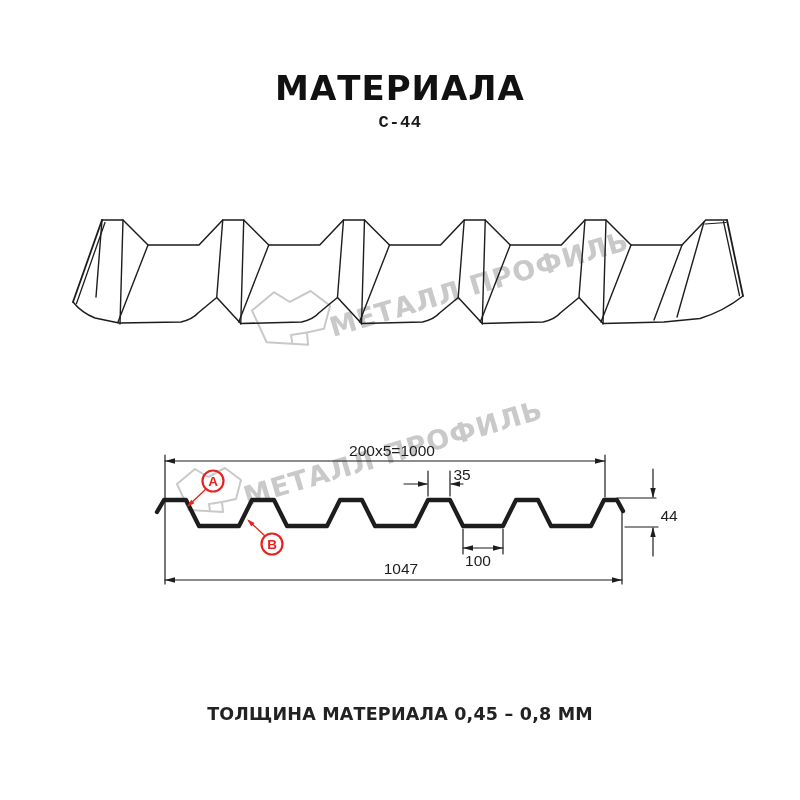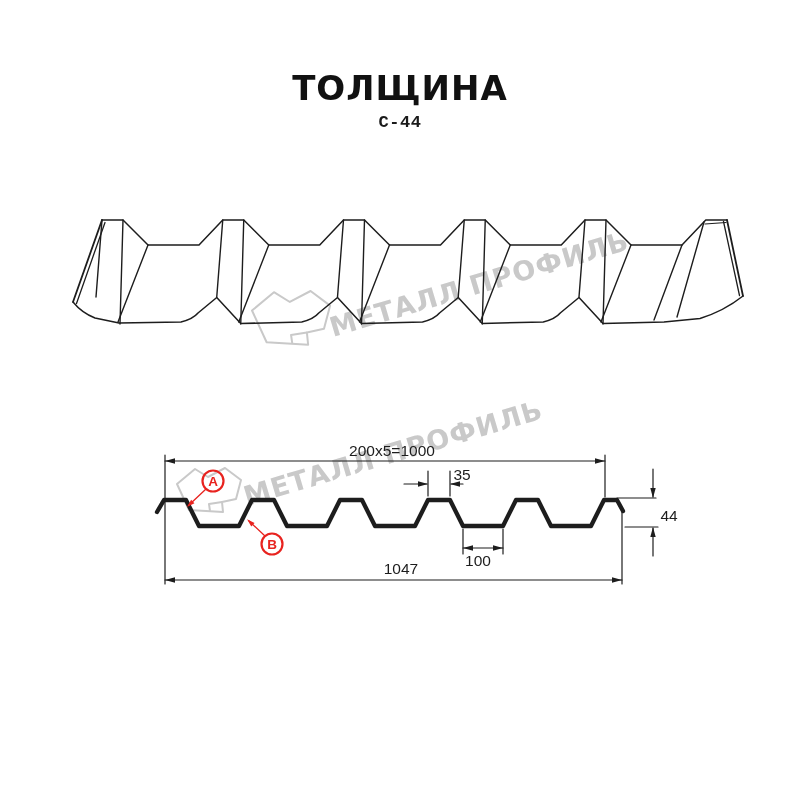--- a/index.html
+++ b/index.html
@@ -109,15 +109,16 @@
           <polygon points="186.96,506.92 191.14072466393046,499.68940242549735 194.43047521915443,503.1847623904228" fill="#e8231f" stroke="none"></polygon>
         </g>
         <g>
           <circle cx="272" cy="544" r="10.5" fill="none" stroke="#e8231f" stroke-width="2.2"></circle>
           <text x="272" y="549" fill="#e8231f" font-size="13.5" font-family="&quot;Liberation Sans&quot;,sans-serif" text-anchor="middle" font-weight="bold" letter-spacing="0">В</text>
           <line x1="265" y1="536" x2="249" y2="521" stroke="#e8231f" stroke-width="1.3" stroke-linecap="round"></line>
           <polygon points="247.08,519.2 254.5577563424359,522.9206397411144 251.2748389238055,526.4224183209869" fill="#e8231f" stroke="none"></polygon>
         </g>
       </g>
     </svg>
-  <div class="title">ТОЛЩИНА</div>
+  <div class="title">МАТЕРИАЛА</div>
   <div class="subtitle">С-44</div>
+  <div class="footer-note">ТОЛЩИНА МАТЕРИАЛА 0,45 – 0,8 ММ</div>
 </div>
 
 </body></html>

